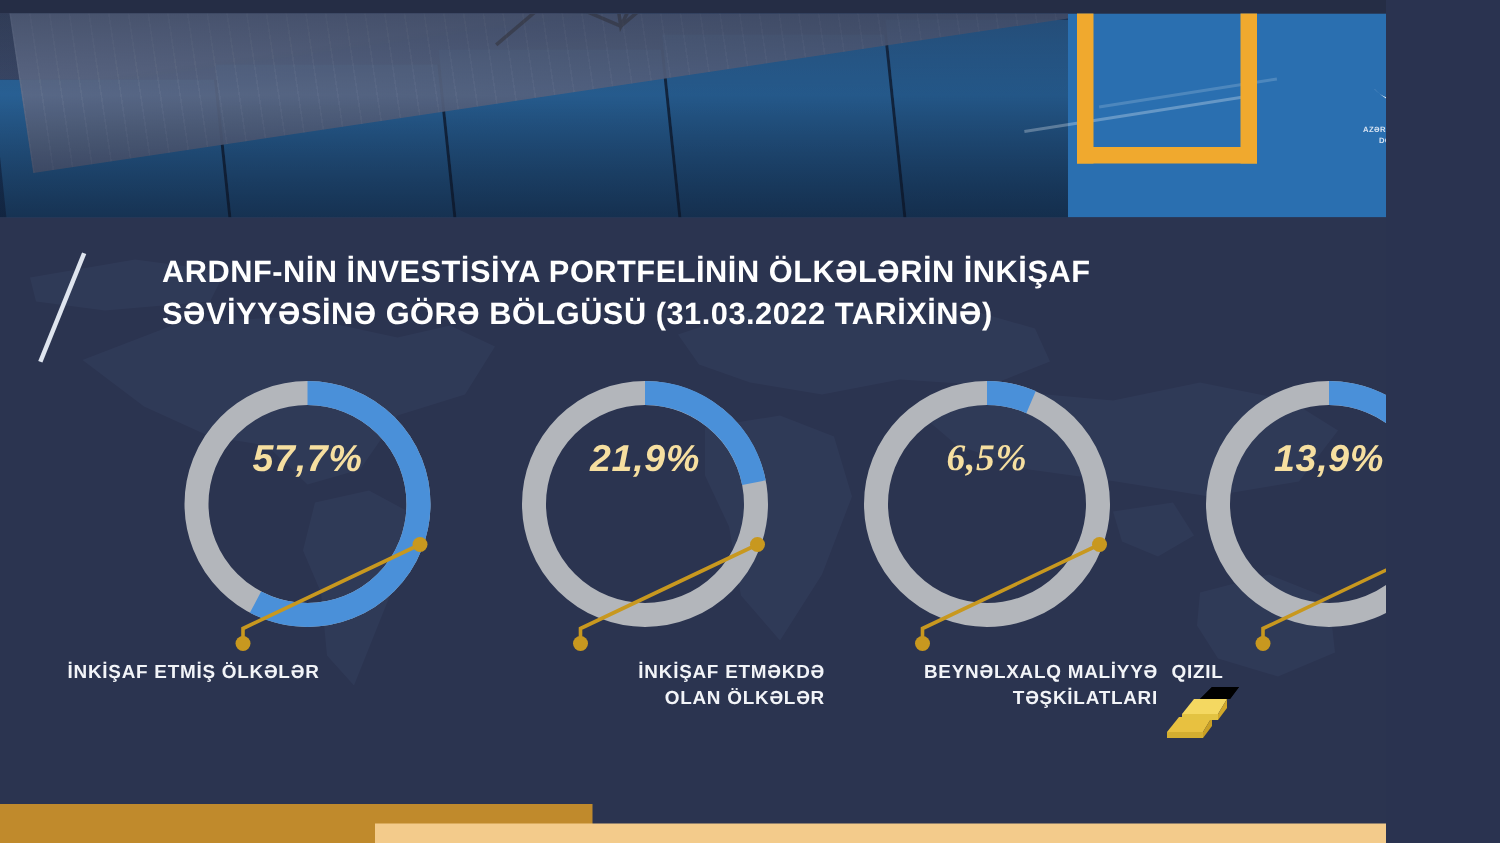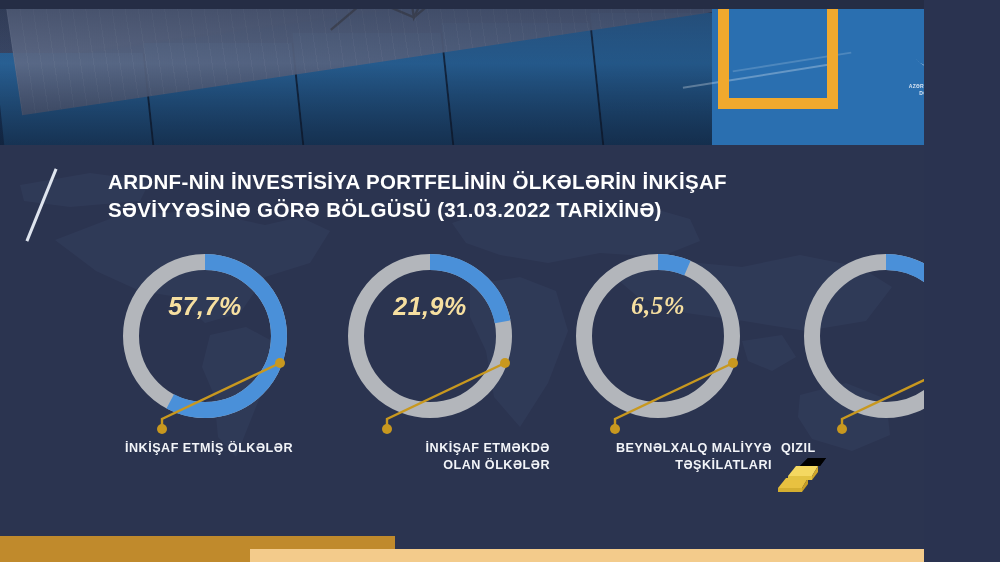--- a/index.html
+++ b/index.html
@@ -206,21 +206,21 @@
       <circle cx="88" cy="88" r="74" fill="none" stroke="#b3b6bb" stroke-width="16"></circle>
       <circle cx="88" cy="88" r="74" fill="none" stroke="#4a90d9" stroke-width="16" stroke-dasharray="268.3 196.6" transform="rotate(-90 88 88)"></circle>
     </svg>
     <div class="donut-pct">57,7%</div>
   </div>
   <svg class="leader" style="left:110px; top:355px;" width="180" height="85">
     <polyline points="170,8 52,64 52,74" fill="none" stroke="#c8981f" stroke-width="2.4"></polyline>
     <circle cx="170" cy="8" r="5" fill="#c8981f"></circle>
     <circle cx="52" cy="74" r="5" fill="#c8981f"></circle>
   </svg>
-  <div class="caption" style="left:63px; top:440px; width:230px;text-align:right;">İNKİŞAF ETMİŞ ÖLKƏLƏR</div>
+  <div class="caption" style="left:45px; top:440px; width:230px;">İNKİŞAF ETMİŞ ÖLKƏLƏR</div>
 
   <div class="donut-wrap" style="left:342px;">
     <svg width="176" height="176" viewBox="0 0 176 176">
       <circle cx="88" cy="88" r="74" fill="none" stroke="#b3b6bb" stroke-width="16"></circle>
       <circle cx="88" cy="88" r="74" fill="none" stroke="#4a90d9" stroke-width="16" stroke-dasharray="101.8 363.1" transform="rotate(-90 88 88)"></circle>
     </svg>
     <div class="donut-pct">21,9%</div>
   </div>
   <svg class="leader" style="left:335px; top:355px;" width="180" height="85">
     <polyline points="170,8 52,64 52,74" fill="none" stroke="#c8981f" stroke-width="2.4"></polyline>
@@ -243,20 +243,21 @@
     <circle cx="52" cy="74" r="5" fill="#c8981f"></circle>
   </svg>
   <div class="caption" style="left:552px; top:440px; width:220px; text-align:right;">BEYNƏLXALQ MALİYYƏ
 TƏŞKİLATLARI</div>
 
   <div class="donut-wrap" style="left:798px;">
     <svg width="176" height="176" viewBox="0 0 176 176">
       <circle cx="88" cy="88" r="74" fill="none" stroke="#b3b6bb" stroke-width="16"></circle>
       <circle cx="88" cy="88" r="74" fill="none" stroke="#4a90d9" stroke-width="16" stroke-dasharray="64.6 400.3" transform="rotate(-90 88 88)"></circle>
     </svg>
+    <div class="donut-pct">13,9%</div>
   </div>
   <svg class="leader" style="left:790px; top:355px;" width="180" height="85">
     <polyline points="170,8 52,64 52,74" fill="none" stroke="#c8981f" stroke-width="2.4"></polyline>
     <circle cx="170" cy="8" r="5" fill="#c8981f"></circle>
     <circle cx="52" cy="74" r="5" fill="#c8981f"></circle>
   </svg>
   <div class="caption" style="left:781px; top:440px; width:160px;">QIZIL</div>
 
   <svg class="goldbars" width="56" height="36" viewBox="0 0 56 36">
     <g>

